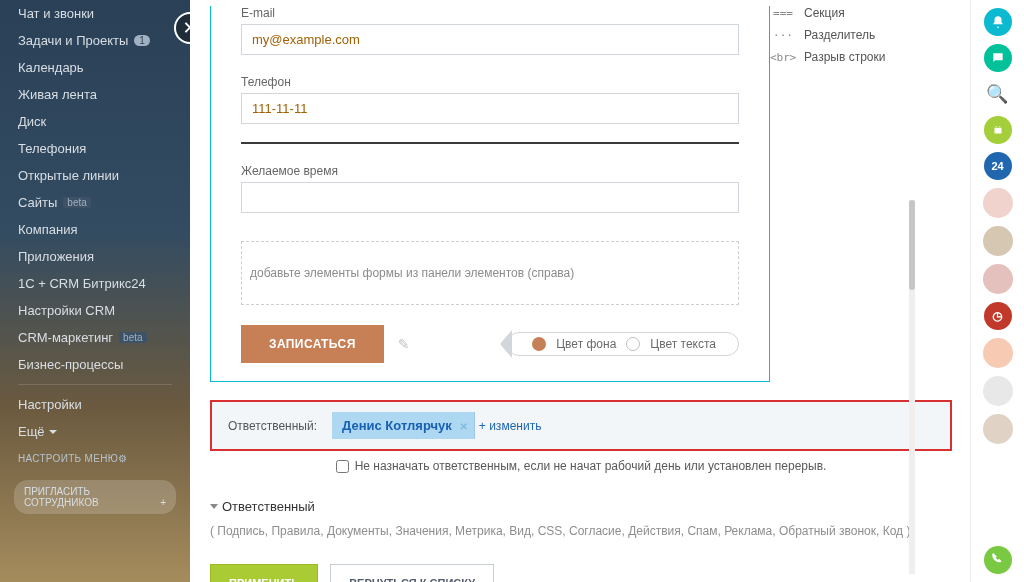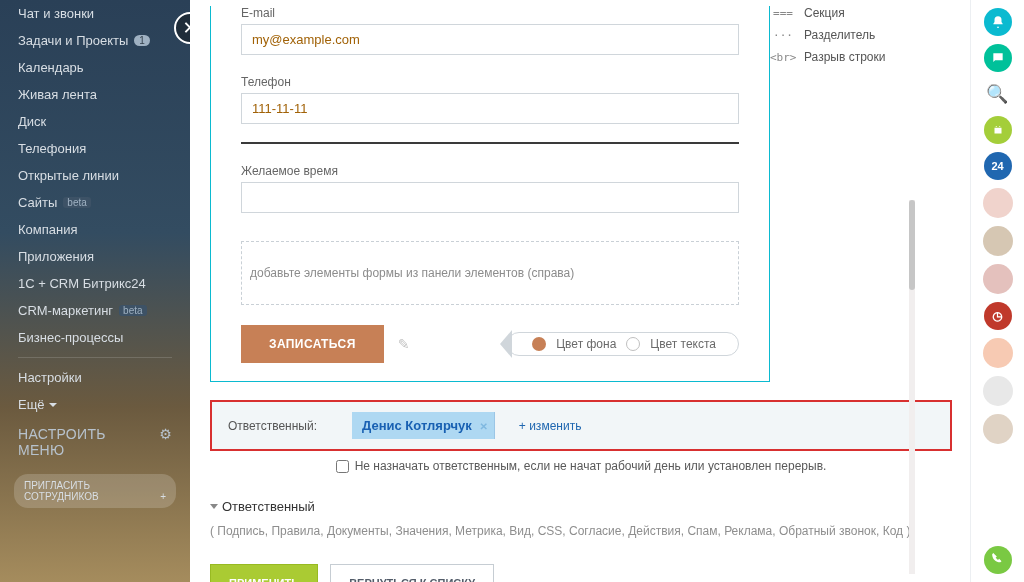--- a/index.html
+++ b/index.html
@@ -25,21 +25,21 @@
   .sidebar-item .badge {
     margin-left: 6px; background: #3d5266; color: #9fb1c2; font-size: 10px;
     padding: 0 4px; border-radius: 3px;
   }
   .sidebar-item .count {
     margin-left: 6px; background: #9fb1c2; color: #33404c; font-size: 10px;
     padding: 0 5px; border-radius: 8px;
   }
   .sidebar-item.more::after { content: ""; width:0;height:0;border-left:4px solid transparent;border-right:4px solid transparent;border-top:4px solid #d8dee4;margin-left:4px;}
   .sidebar-divider { height: 1px; background: rgba(255,255,255,.15); margin: 6px 18px; }
-  .sidebar .tune { padding: 8px 18px; font-size: 14px; color: #b7c2cd; text-transform: uppercase; letter-spacing: .3px; cursor:pointer; display:flex;align-items:flex-start;gap:6px;}
+  .sidebar .tune { padding: 8px 18px; font-size: 10px; color: #b7c2cd; text-transform: uppercase; letter-spacing: .3px; cursor:pointer; display:flex;align-items:flex-end;}
   .sidebar .invite-btn {
     margin: 8px 14px; padding: 6px 10px; font-size: 10px; color: #d8dee4;
     background: rgba(255,255,255,.18); border-radius: 14px; text-transform: uppercase;
     display: inline-flex; align-items: flex-end; gap: 6px; cursor: pointer;
   }
 
   
   .main { flex: 1; position: relative; background: #fff; overflow: hidden; }
   .form-area { position: absolute; left: 20px; right: 20px; top: 0; }
 
@@ -84,21 +84,21 @@
   .color-picker span { margin-right: 10px; }
 
   
   .elements-panel { position: absolute; left: 560px; top: 2px; width: 170px; font-size: 12px; color: #555; }
   .elem-row { display: flex; align-items: center; gap: 8px; padding: 4px 0; cursor: pointer;}
   .elem-row .lead { width: 26px; text-align: center; color: #888; font-size: 11px; font-family: monospace;}
 
   
   .responsible-box {
     border: 2px solid #d83030; background: #f2f6f8;
-    margin-top: 18px; padding: 10px 16px; display: flex; align-items: center; gap: 24px;
+    margin-top: 18px; padding: 10px 16px; display: flex; align-items: center; gap: 4px;
     width: 742px;
   }
   .responsible-box .field-label { font-size: 12px; color: #555; min-width: 100px; }
   .chip {
     background: #aed8f2; color: #1860b2; font-size: 13px; font-weight: bold;
     padding: 6px 22px 6px 10px; border-right: 1px solid #9bc6e6; position: relative;
   }
   .chip .x { position: absolute; right: 6px; top: 50%; transform: translateY(-50%); color:#7fb8e0; font-size:10px; cursor:pointer;}
   .change-link { color: #2067b0; font-size: 12px; cursor: pointer; }
 
@@ -175,20 +175,23 @@
       <div class="sidebar-item">
           <span>Компания</span>
         </div>
       <div class="sidebar-item">
           <span>Приложения</span>
         </div>
       <div class="sidebar-item">
           <span>1С + CRM Битрикс24</span>
         </div>
       <div class="sidebar-item">
+          <span>Настройки CRM</span>
+        </div>
+      <div class="sidebar-item">
           <span>CRM-маркетинг</span>
           <span class="badge">beta</span>
         </div>
       <div class="sidebar-item">
           <span>Бизнес-процессы</span>
         </div>
       <div class="sidebar-divider"></div>
       <div class="sidebar-item">
           <span>Настройки</span>
         </div>

